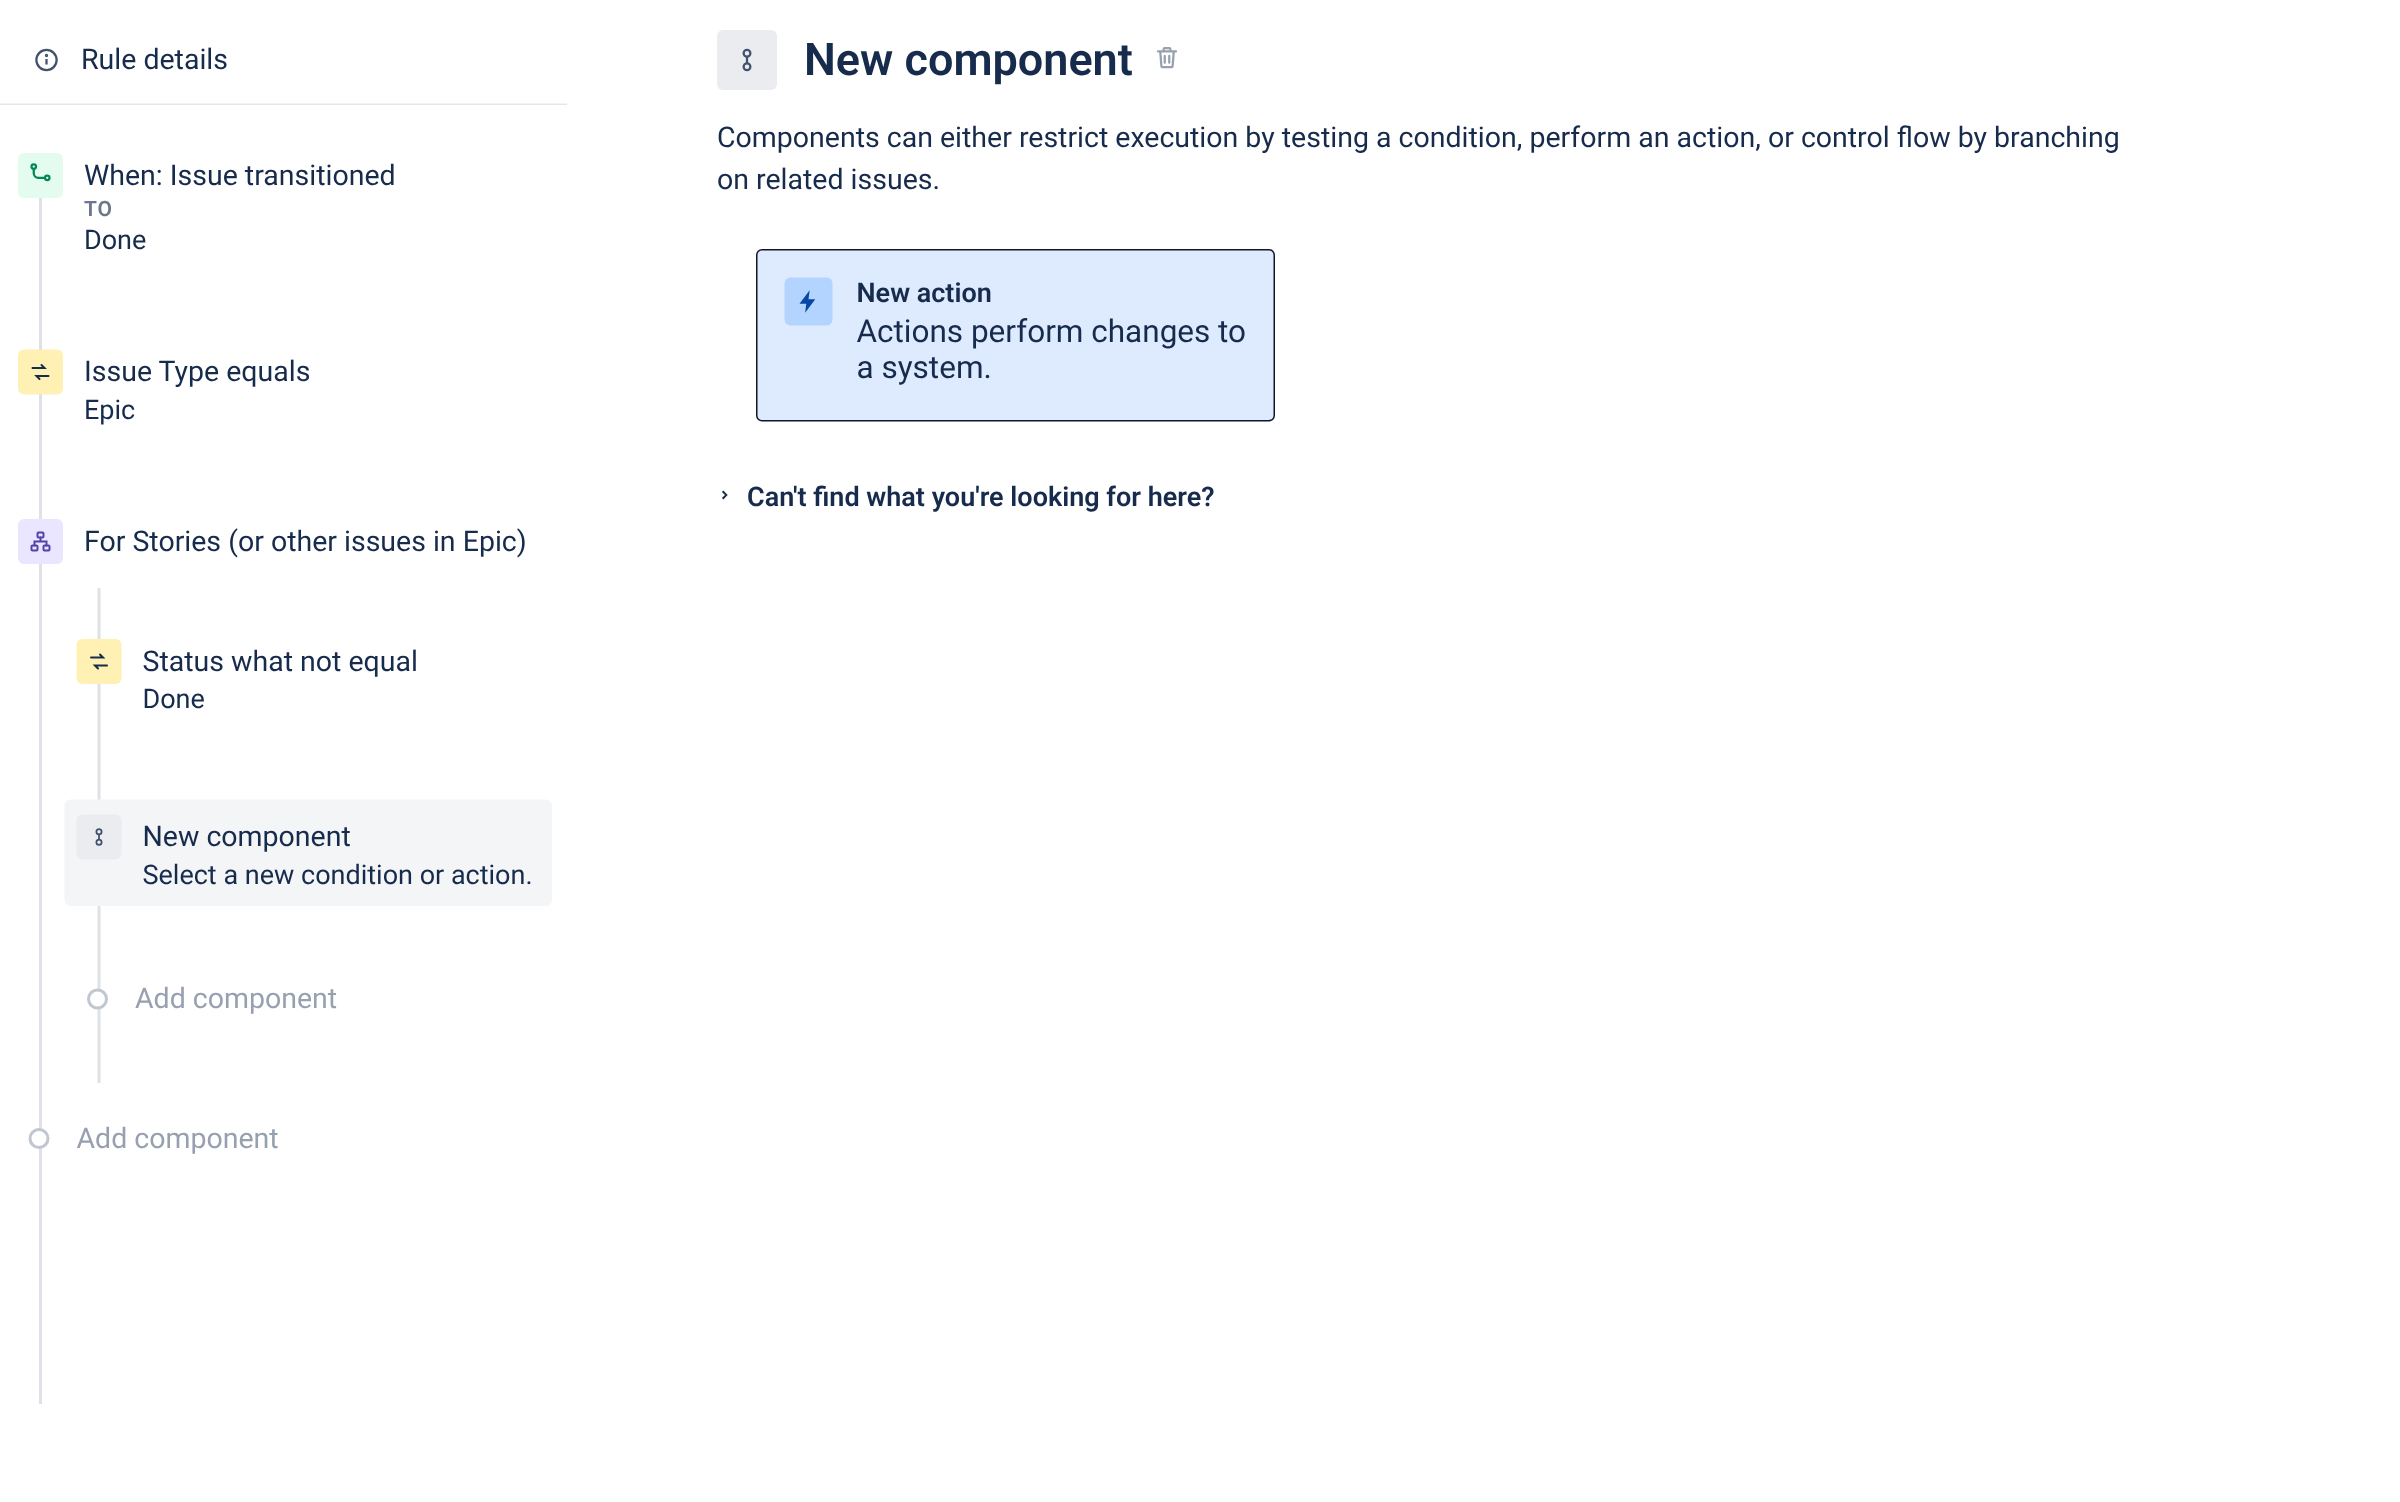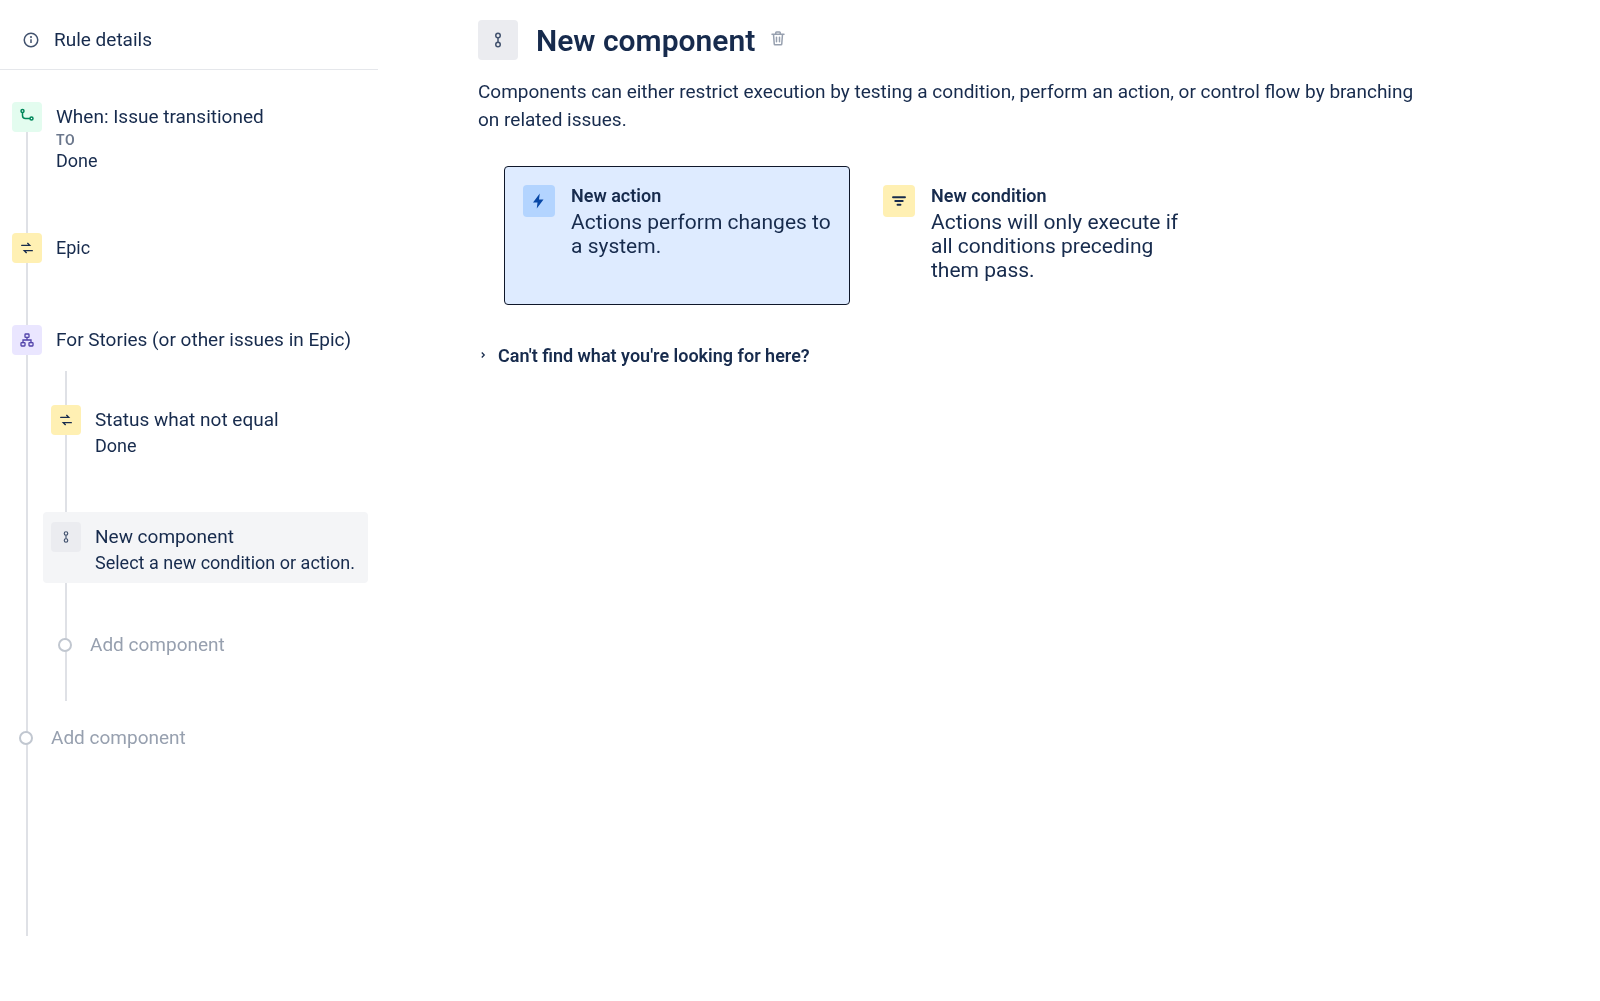--- a/index.html
+++ b/index.html
@@ -256,20 +256,21 @@
       </div>
     </div>
 
     <div class="rule-item clickable">
       <div class="icon-badge badge-yellow">
         <svg width="16" height="16" viewBox="0 0 24 24" fill="none" stroke="#172B4D" stroke-width="2" stroke-linecap="round">
           <path d="M4 8h12l-3-3M20 16H8l3 3"></path>
         </svg>
       </div>
       <div class="content">
+        <div class="title">Issue Type equals</div>
         <div class="sub">Epic</div>
       </div>
     </div>
 
     <div class="rule-item clickable" style="margin-bottom:10px;">
       <div class="icon-badge badge-purple">
         <svg width="16" height="16" viewBox="0 0 24 24" fill="none" stroke="#5243AA" stroke-width="2" stroke-linecap="round">
           <rect x="9" y="3" width="6" height="5" rx="1"></rect>
             <rect x="3" y="16" width="6" height="5" rx="1"></rect>
             <rect x="15" y="16" width="6" height="5" rx="1"></rect>
@@ -349,33 +350,20 @@
         <svg width="18" height="18" viewBox="0 0 24 24" fill="#0747A6">
             <path d="M13 2 4 14h6l-1 8 9-12h-6l1-8z"></path>
           </svg>
       </div>
       <div class="c-body">
         <div class="c-title">New action</div>
         <div class="c-desc">Actions perform changes to a system.</div>
       </div>
     </div>
 
-    <div class="card condition">
-      <div class="card-icon badge-yellow">
-        <svg width="18" height="18" viewBox="0 0 24 24" fill="none" stroke="#172B4D" stroke-width="2.5" stroke-linecap="round">
-          <line x1="4" y1="7" x2="20" y2="7"></line>
-            <line x1="7" y1="12" x2="17" y2="12"></line>
-            <line x1="10" y1="17" x2="14" y2="17"></line>
-        </svg>
-      </div>
-      <div class="c-body">
-        <div class="c-title">New condition</div>
-        <div class="c-desc">Actions will only execute if all conditions preceding them pass.</div>
-      </div>
-    </div>
   </div>
 
   <div class="help-link">
     <span class="chevron">
       <svg width="10" height="14" viewBox="0 0 24 24" fill="none" stroke="currentColor" stroke-width="3">
           <path d="m9 6 6 6-6 6"></path>
         </svg>
     </span>
     <span>Can't find what you're looking for here?</span>
   </div>

